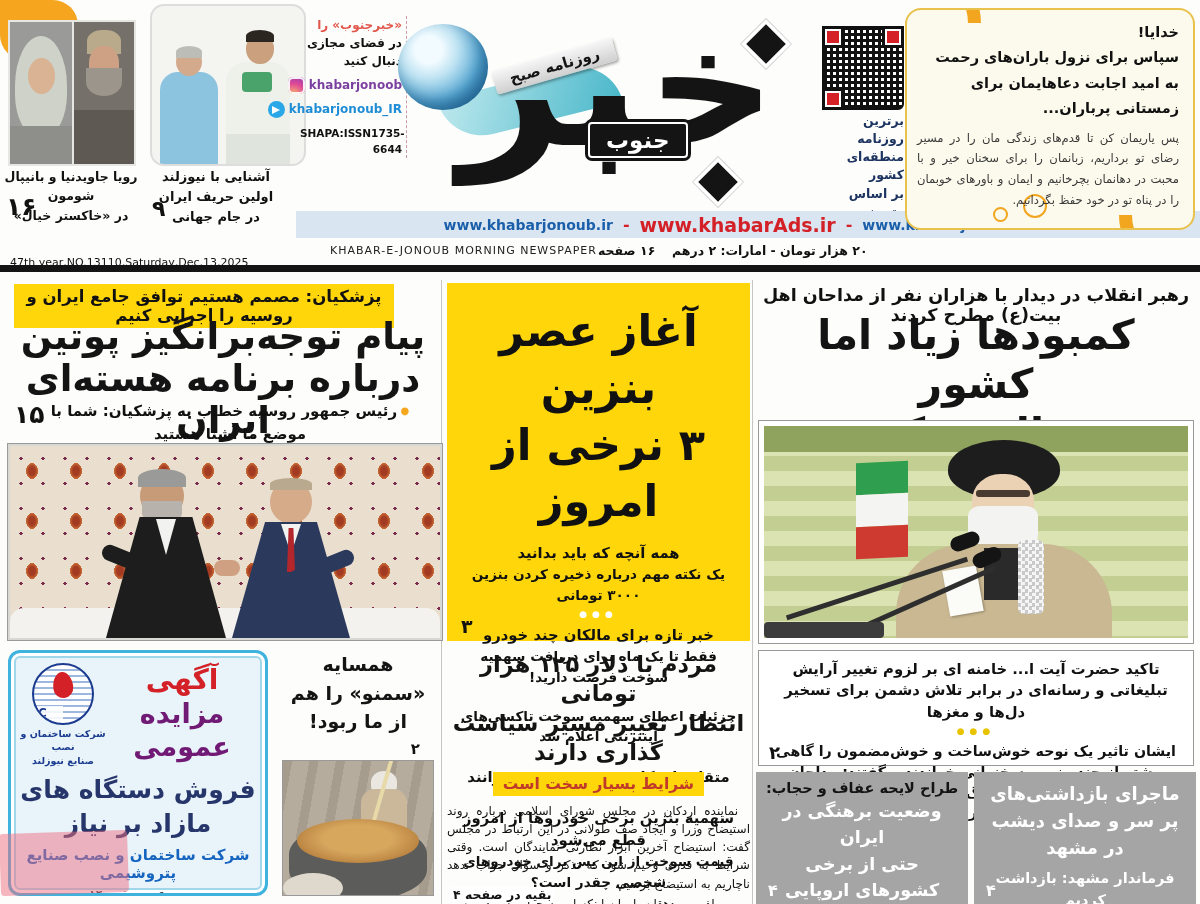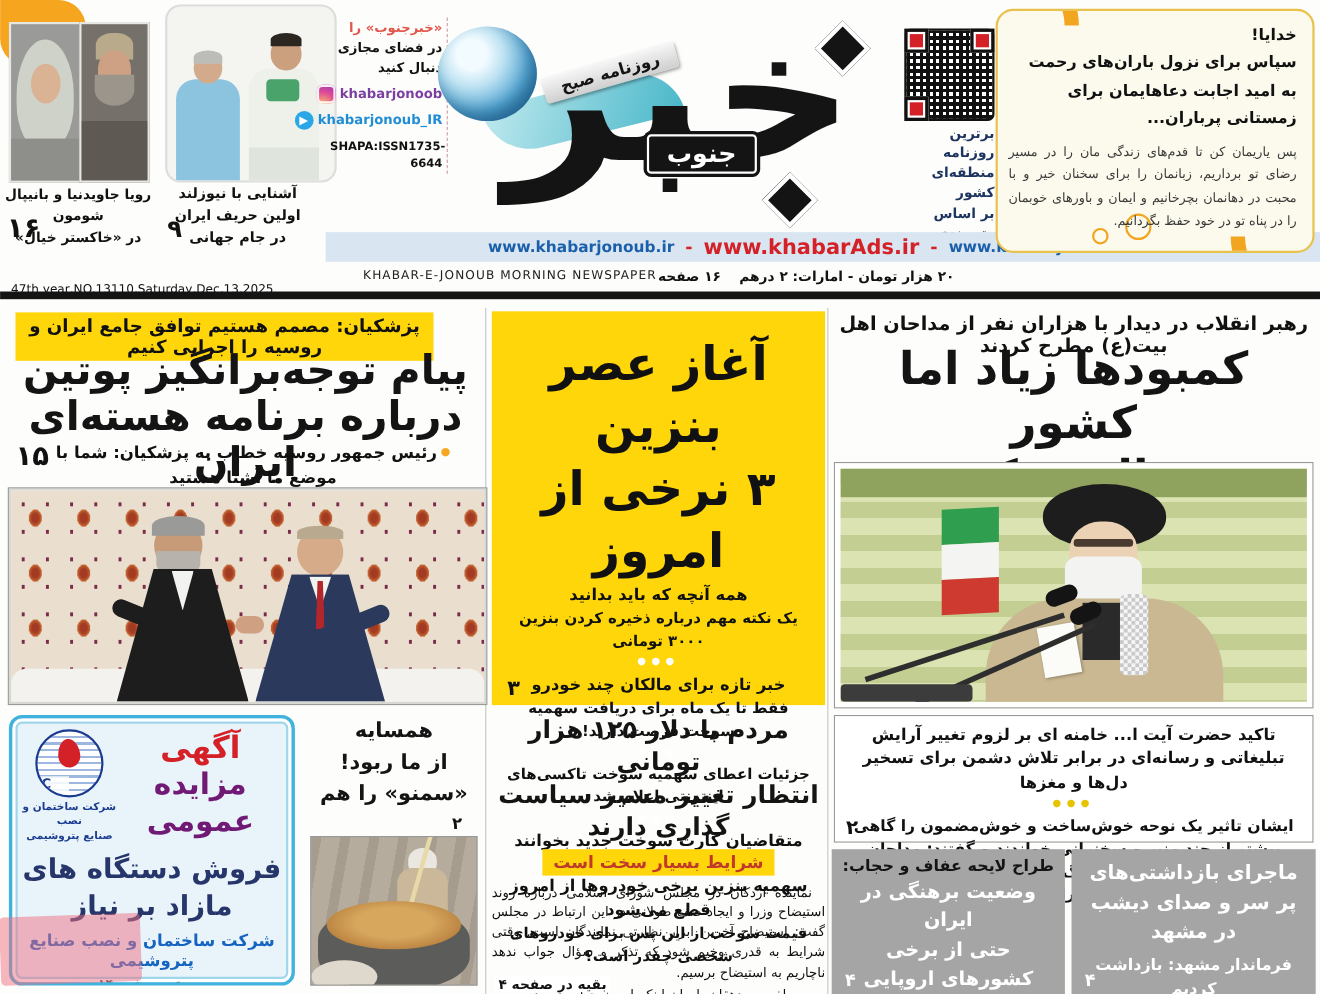--- a/index.html
+++ b/index.html
@@ -254,21 +254,21 @@
       <div class="abs" style="left:55px;top:48px;width:8px;height:44px;background:#b3262c;clip-path:polygon(20% 0,80% 0,100% 100%,0 100%);"></div>
       <div class="abs" style="left:54px;top:80px;width:70px;height:16px;background:#2b3a5c;transform:rotate(-22deg);border-radius:8px;"></div>
     </div>
   </div>
 
   <div class="abs ybox">
     <div class="t">
       <div>آغاز عصر بنزین</div>
       <div>۳ نرخی از امروز</div>
     </div>
-    <div style="margin-top:0;">
+    <div style="margin-top:12px;">
       <div class="yl1">همه آنچه که باید بدانید</div>
       <div class="yl2">یک نکته مهم درباره ذخیره کردن بنزین ۳۰۰۰ تومانی</div>
       <div class="dots"></div>
       <div class="yl1">خبر تازه برای مالکان چند خودرو</div>
       <div class="yl2">فقط تا یک ماه برای دریافت سهمیه سوخت فرصت دارید!</div>
       <div class="dots"></div>
       <div class="yl2">جزئیات اعطای سهمیه سوخت تاکسی‌های اینترنتی اعلام شد</div>
       <div class="dots"></div>
       <div class="yl1">متقاضیان کارت سوخت جدید بخوانند</div>
       <div class="dots"></div>
@@ -361,38 +361,38 @@
         <div class="b" style="color:#d42027;font-size:28px;line-height:1.2;">آگهی</div>
         <div class="b" style="color:#701a75;font-size:27px;line-height:1.25;">مزایده عمومی</div>
       </div>
       <div style="width:88px;">
         <div class="ecc-circle">
             <span class="flame"></span>
           <span class="ecc-txt">ECC</span>
           </div>
         <div class="b" style="font-size:9.5px;color:#1a3b8f;line-height:1.4;margin-top:2px;">
           <div>شرکت ساختمان و نصب</div>
-            <div>صنایع پتروشیمی</div>
+            <div>صنایع نیوزلند</div>
         </div>
       </div>
     </div>
     <div class="b" style="color:#26366b;font-size:25px;line-height:1.35;margin-top:6px;">
       <div>فروش دستگاه های</div>
       <div>مازاد بر نیاز</div>
     </div>
     <div class="b" style="color:#1565c0;font-size:15px;margin-top:6px;">شرکت ساختمان و نصب صنایع پتروشیمی</div>
     <div class="b" style="color:#333;font-size:11px;margin-top:6px;">رجوع به صفحه ۱۴</div>
   </div>
   <div class="abs watermark"></div>
 
   <div class="abs" style="left:278px;top:650px;width:160px;height:246px;">
     <div class="hl" style="font-size:19px;line-height:1.5;">
       <div>همسایه</div>
+      <div>«سمنو» را هم</div>
       <div>از ما ربود!</div>
-      <div>«سمنو» را هم</div>
     </div>
     <div class="pgnum" style="position:absolute;right:18px;top:90px;font-size:15px;">۲</div>
     <div class="abs" style="left:4px;top:110px;width:150px;height:134px;border:1px solid #999;overflow:hidden;background:#b5ac9e;">
       <div class="scene">
         <div class="abs" style="left:0;top:0;width:100%;height:100%;background:repeating-linear-gradient(100deg,rgba(120,110,95,.25) 0 9px,rgba(0,0,0,0) 9px 26px);"></div>
         <div class="abs" style="left:88px;top:10px;width:26px;height:22px;background:#e9e7e0;border-radius:50% 50% 30% 30%;"></div>
         <div class="abs" style="left:78px;top:28px;width:46px;height:46px;background:#cbb89a;border-radius:14px 14px 0 0;"></div>
         <div class="abs" style="left:96px;top:-4px;width:4px;height:78px;background:#e8d9a8;transform:rotate(16deg);"></div>
         <div class="abs" style="left:6px;top:62px;width:138px;height:78px;background:#5c5c5a;border-radius:50%/40%;"></div>
         <div class="abs" style="left:14px;top:58px;width:122px;height:44px;background:radial-gradient(ellipse at 50% 45%,#d7a75e 0 40%,#b9823f 75%,#8e6430);border-radius:50%;"></div>

